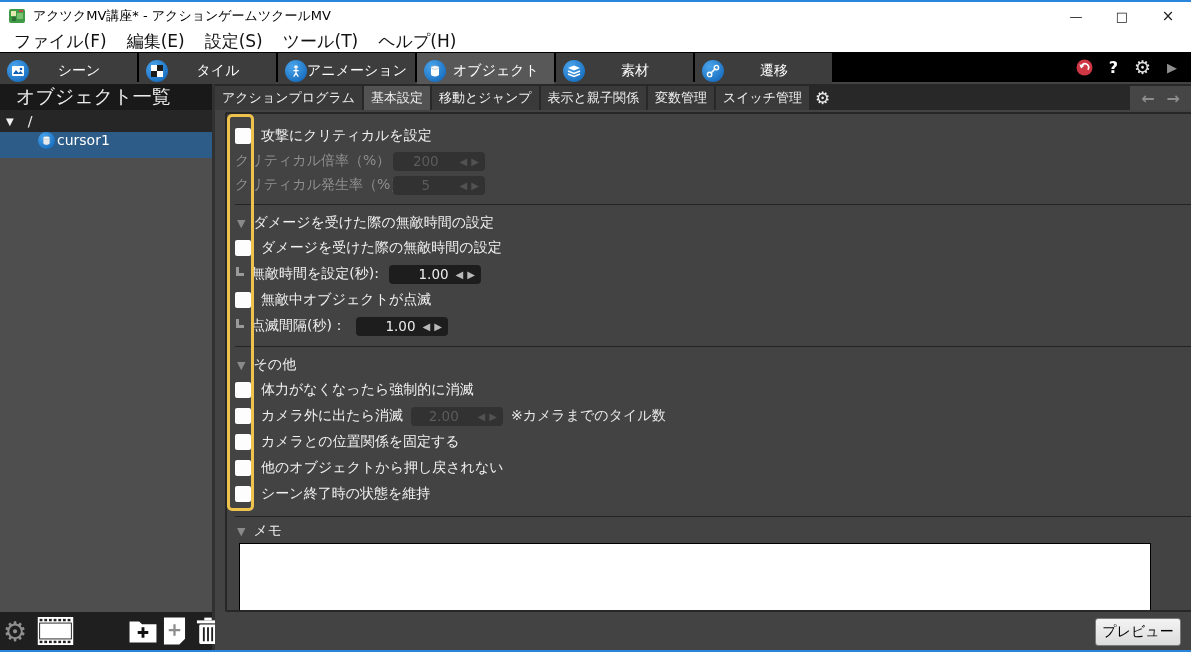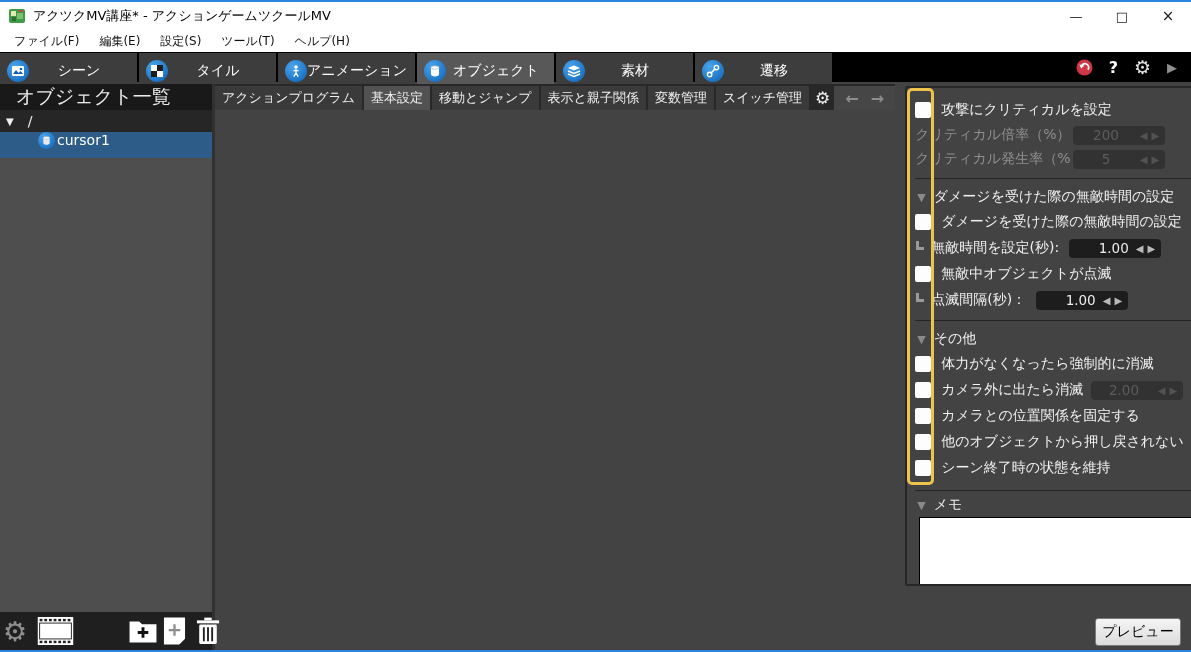--- a/index.html
+++ b/index.html
@@ -12,21 +12,21 @@
   .titlebar { height:28px; background:#ffffff; display:flex; align-items:center; padding-left:8px; }
   .app-icon { width:18px; height:18px; flex:0 0 auto; }
   .titlebar-title { font-size:13px; color:#000; margin-left:7px; }
   .win-controls { margin-left:auto; display:flex; height:100%; }
   .win-btn { width:46px; height:100%; display:flex; align-items:center; justify-content:center;
              font-size:13px; color:#222; }
   .win-btn.close { font-size:15px; }
 
   
   .menubar { height:22px; background:#ffffff; display:flex; align-items:center; padding-left:4px; }
-  .menu-item { font-size:12px; color:#111; padding:0 10px; }
+  .menu-item { font-size:17px; color:#111; padding:0 10px; }
 
   
   .tabbar { height:30px; background:#000; display:flex; }
   .main-tab { width:137px; height:36px; margin:1px 2px 0 0; background:#3d3d3d;
               display:flex; align-items:center; color:#fff; font-size:14px; }
   .main-tab.selected { background:#585858; }
   .tab-circle { width:22px; height:22px; border-radius:50%; flex:0 0 auto; margin-left:7px;
                 background:radial-gradient(circle at 35% 30%, #4aa5ec, #0c60b4);
                 display:flex; align-items:center; justify-content:center; }
   .tab-circle svg { width:14px; height:14px; }
@@ -56,21 +56,21 @@
   .tree-empty { flex:1; background:#4e4e4e; }
   .sidebar-toolbar { height:38px; background:#1f1f1f; position:relative; }
   .sb-tool { position:absolute; top:50%; transform:translateY(-50%); }
   .sb-gear { left:3px; color:#8f8f8f; font-size:27px; line-height:1; }
   .sb-film { left:37px; }
   .sb-folder { left:128px; }
   .sb-page { left:163px; }
   .sb-trash { left:196px; }
 
   
-  .main { flex:1; display:flex; flex-direction:row; position:relative; }
+  .main { flex:1; display:flex; flex-direction:column; position:relative; }
   .subtabbar { height:26px; background:#282828; display:flex; }
   .sub-tab { height:24px; margin:2px 2px 0 0; background:#3a3a3a; color:#f0f0f0;
              font-size:13px; display:flex; align-items:center; padding:0 7px; white-space:nowrap; }
   .sub-tab.selected { background:#525252; }
   .sub-gear { height:24px; margin-top:2px; display:flex; align-items:center; padding:0 4px;
               color:#ededed; font-size:17px; }
   .subnav { margin-left:auto; margin-top:2px; height:24px; background:#464646;
             display:flex; align-items:center; gap:12px; padding:0 11px;
             color:#8d8d8d; font-weight:bold; font-size:16px; }
 

